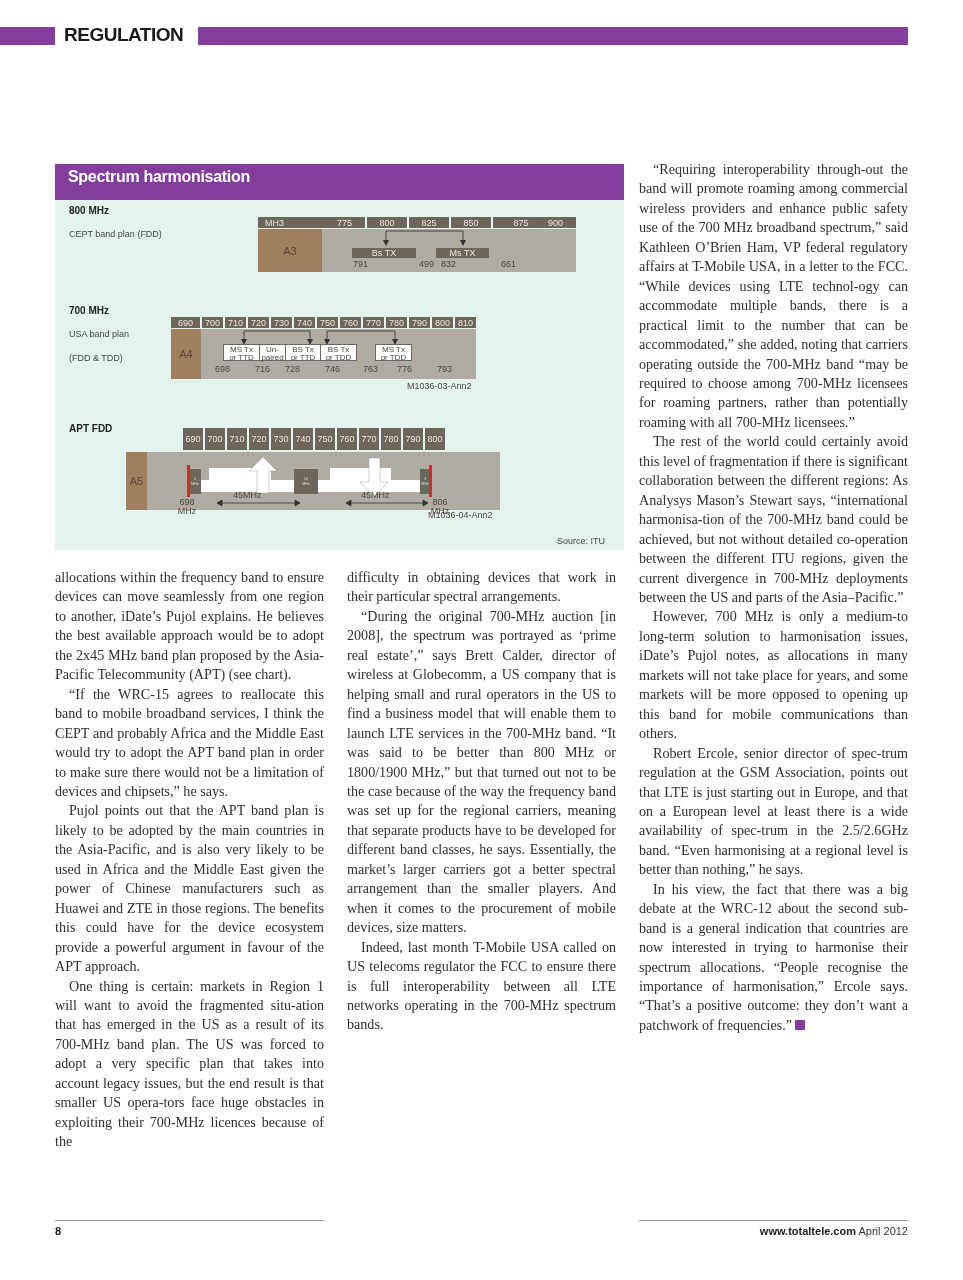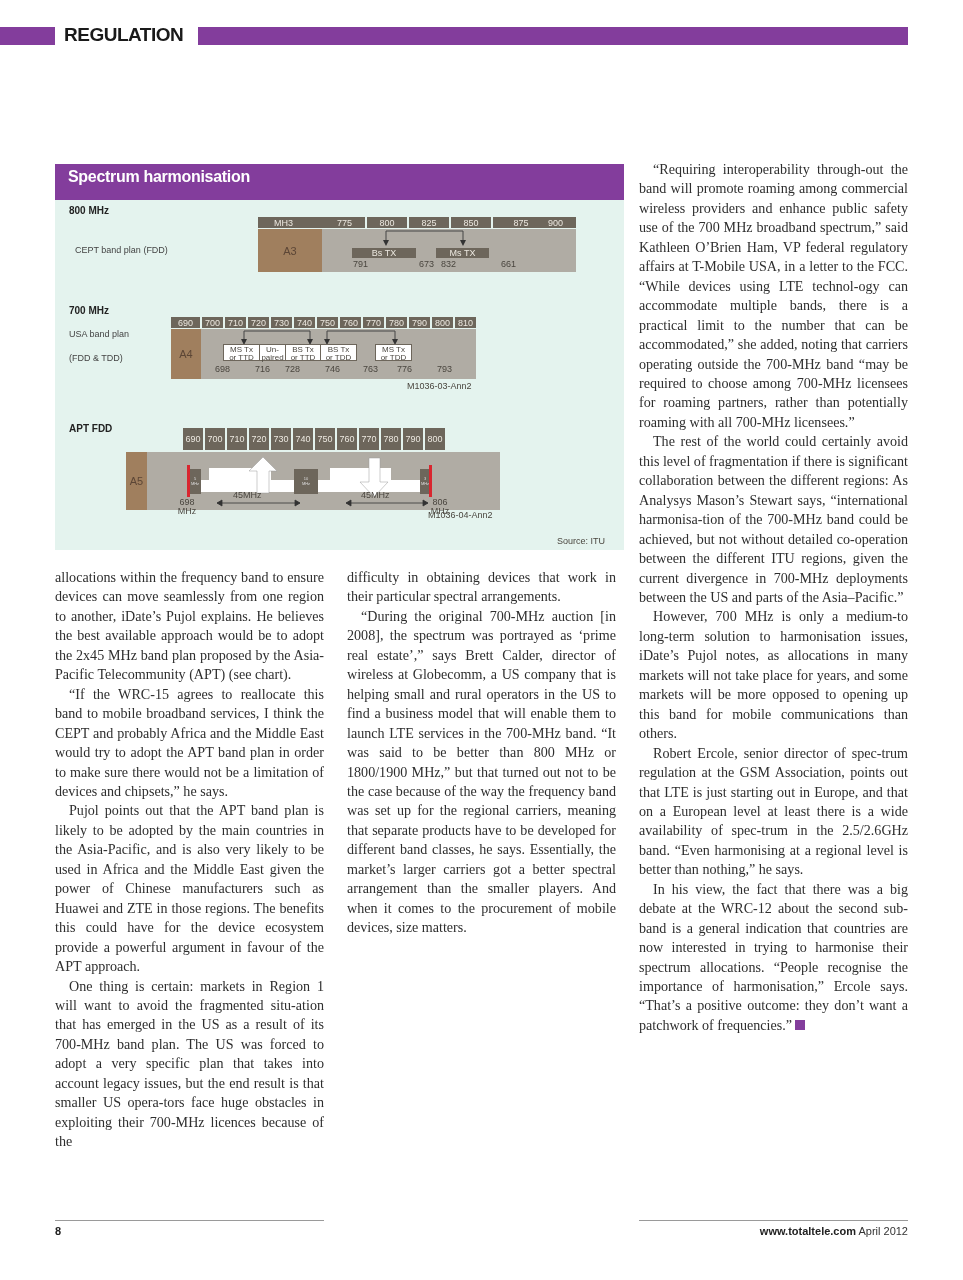--- a/index.html
+++ b/index.html
@@ -48,40 +48,40 @@
 <div class="abs hdr-bar-left"></div>
 <div class="abs hdr-title">REGULATION</div>
 <div class="abs hdr-bar-right"></div>
 
 <div class="abs chart">
   <div class="abs chart-head">
     <div class="abs chart-title">Spectrum harmonisation</div>
   </div>
 
   <div class="abs lbl-b" style="left:14px;top:41px;">800 MHz</div>
-  <div class="abs lbl" style="left:20px;top:65px;margin-top:16px;">CEPT band plan (FDD)</div>
+  <div class="abs lbl" style="left:14px;top:65px;">CEPT band plan (FDD)</div>
   <div class="abs" style="left:203px;top:53px;width:345px;height:56px;">
-    <div class="abs tick" style="left:0;top:0;width:88px;justify-content:flex-start;padding-left:16px;box-sizing:border-box;">MH3</div>
+    <div class="abs tick" style="left:0;top:0;width:88px;justify-content:flex-start;padding-left:7px;box-sizing:border-box;">MH3</div>
     <div class="abs tick" style="left:66px;top:0;width:41px;">775</div>
     <div class="abs tick" style="left:109px;top:0;width:40px;">800</div>
     <div class="abs tick" style="left:151px;top:0;width:40px;">825</div>
     <div class="abs tick" style="left:193px;top:0;width:40px;">850</div>
     <div class="abs tick" style="left:235px;top:0;width:56px;">875</div>
     <div class="abs tick" style="left:277px;top:0;width:41px;">900</div>
     <div class="abs ann" style="left:0;top:12px;width:64px;height:43px;">A3</div>
     <div class="abs band" style="left:64px;top:12px;width:254px;height:43px;"></div>
 
     <svg class="abs" style="left:0;top:12px;" width="320" height="20">
       <path d="M128 2 V14 M128 2 H205 V14" stroke="#444" stroke-width="1" fill="none"></path>
       <path d="M125 11 L128 17 L131 11 Z M202 11 L205 17 L208 11 Z" fill="#333"></path>
     </svg>
     <div class="abs dbox" style="left:94px;top:31px;width:64px;height:10px;">Bs TX</div>
     <div class="abs dbox" style="left:178px;top:31px;width:53px;height:10px;">Ms TX</div>
     <div class="abs freq" style="left:95px;top:42px;">791</div>
-    <div class="abs freq" style="left:161px;top:42px;">673</div>
+    <div class="abs freq" style="left:161px;top:42px;">499</div>
     <div class="abs freq" style="left:183px;top:42px;text-align:center;">832</div>
     <div class="abs freq" style="left:243px;top:42px;">661</div>
   </div>
 
   <div class="abs lbl-b" style="left:14px;top:141px;">700 MHz</div>
   <div class="abs lbl" style="left:14px;top:165px;">USA band plan</div>
   <div class="abs lbl" style="left:14px;top:189px;">(FDD &amp; TDD)</div>
   <div class="abs" style="left:116px;top:153px;width:310px;height:62px;">
     <div class="abs tick" style="left:0;top:0;width:29px;">690</div>
     <div class="abs tick" style="left:31px;top:0;width:21px;">700</div>
@@ -193,20 +193,21 @@
 <div class="abs col col1">
   <p class="noindent">allocations within the frequency band to ensure devices can move seamlessly from one region to another, iDate’s Pujol explains. He believes the best available approach would be to adopt the 2x45 MHz band plan proposed by the Asia-Pacific Telecommunity (APT) (see chart).</p>
   <p>“If the WRC-15 agrees to reallocate this band to mobile broadband services, I think the CEPT and probably Africa and the Middle East would try to adopt the APT band plan in order to make sure there would not be a limitation of devices and chipsets,” he says.</p>
   <p>Pujol points out that the APT band plan is likely to be adopted by the main countries in the Asia-Pacific, and is also very likely to be used in Africa and the Middle East given the power of Chinese manufacturers such as Huawei and ZTE in those regions. The benefits this could have for the device ecosystem provide a powerful argument in favour of the APT approach.</p>
   <p>One thing is certain: markets in Region 1 will want to avoid the fragmented situ-ation that has emerged in the US as a result of its 700-MHz band plan. The US was forced to adopt a very specific plan that takes into account legacy issues, but the end result is that smaller US opera-tors face huge obstacles in exploiting their 700-MHz licences because of the</p>
 </div>
 
 <div class="abs col col2">
   <p class="noindent">difficulty in obtaining devices that work in their particular spectral arrangements.</p>
   <p>“During the original 700-MHz auction [in 2008], the spectrum was portrayed as ‘prime real estate’,” says Brett Calder, director of wireless at Globecomm, a US company that is helping small and rural operators in the US to find a business model that will enable them to launch LTE services in the 700-MHz band. “It was said to be better than 800 MHz or 1800/1900 MHz,” but that turned out not to be the case because of the way the frequency band was set up for the regional carriers, meaning that separate products have to be developed for different band classes, he says. Essentially, the market’s larger carriers got a better spectral arrangement than the smaller players. And when it comes to the procurement of mobile devices, size matters.</p>
+  <p>Indeed, last month T-Mobile USA called on US telecoms regulator the FCC to ensure there is full interoperability between all LTE networks operating in the 700-MHz spectrum bands.</p>
 </div>
 
 <div class="abs col col3">
   <p>“Requiring interoperability through-out the band will promote roaming among commercial wireless providers and enhance public safety use of the 700 MHz broadband spectrum,” said Kathleen O’Brien Ham, VP federal regulatory affairs at T-Mobile USA, in a letter to the FCC. “While devices using LTE technol-ogy can accommodate multiple bands, there is a practical limit to the number that can be accommodated,” she added, noting that carriers operating outside the 700-MHz band “may be required to choose among 700-MHz licensees for roaming partners, rather than potentially roaming with all 700-MHz licensees.”</p>
   <p>The rest of the world could certainly avoid this level of fragmentation if there is significant collaboration between the different regions: As Analysys Mason’s Stewart says, “international harmonisa-tion of the 700-MHz band could be achieved, but not without detailed co-operation between the different ITU regions, given the current divergence in 700-MHz deployments between the US and parts of the Asia–Pacific.”</p>
   <p>However, 700 MHz is only a medium-to long-term solution to harmonisation issues, iDate’s Pujol notes, as allocations in many markets will not take place for years, and some markets will be more opposed to opening up this band for mobile communications than others.</p>
   <p>Robert Ercole, senior director of spec-trum regulation at the GSM Association, points out that LTE is just starting out in Europe, and that on a European level at least there is a wide availability of spec-trum in the 2.5/2.6GHz band. “Even harmonising at a regional level is better than nothing,” he says.</p>
   <p><span>In his view, the fact that there was a big debate at the WRC-12 about the second sub-band is a general indication that countries are now interested in trying to harmonise their spectrum allocations. “People recognise the importance of harmonisation,” Ercole says. “That’s a positive outcome: they don’t want a patchwork of frequencies.”</span><span class="end-square"></span></p>
 </div>
 

